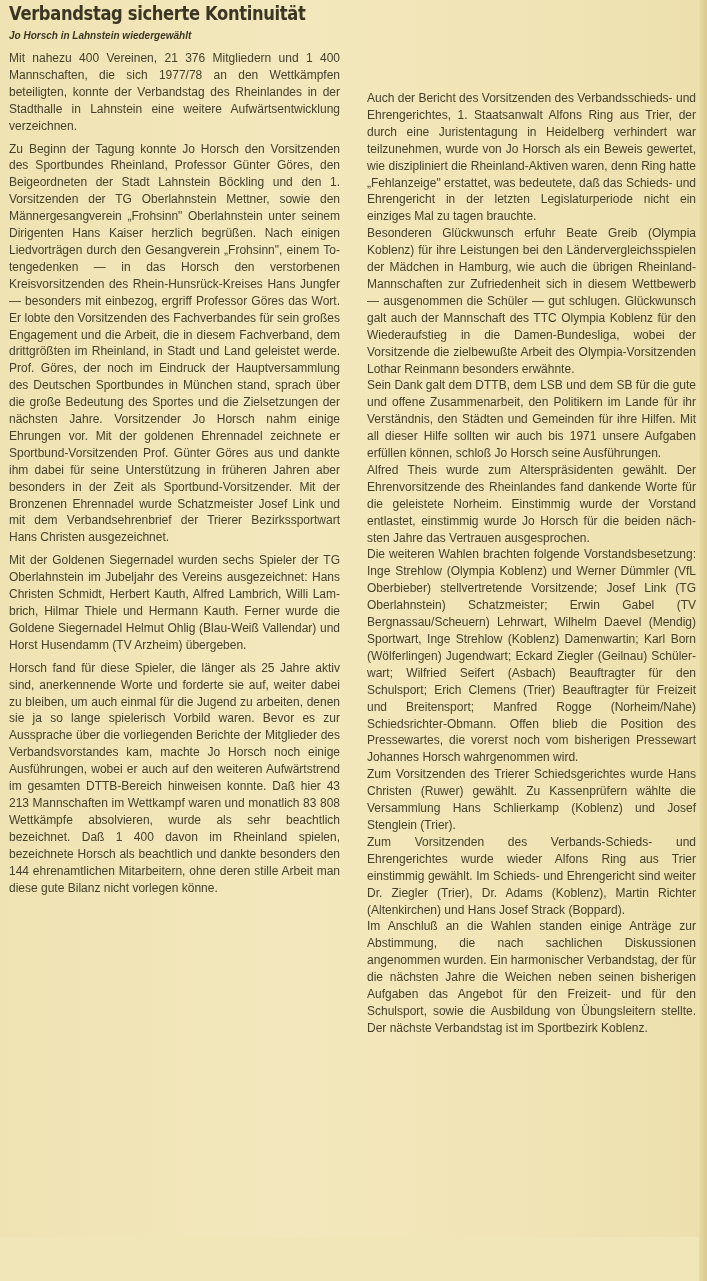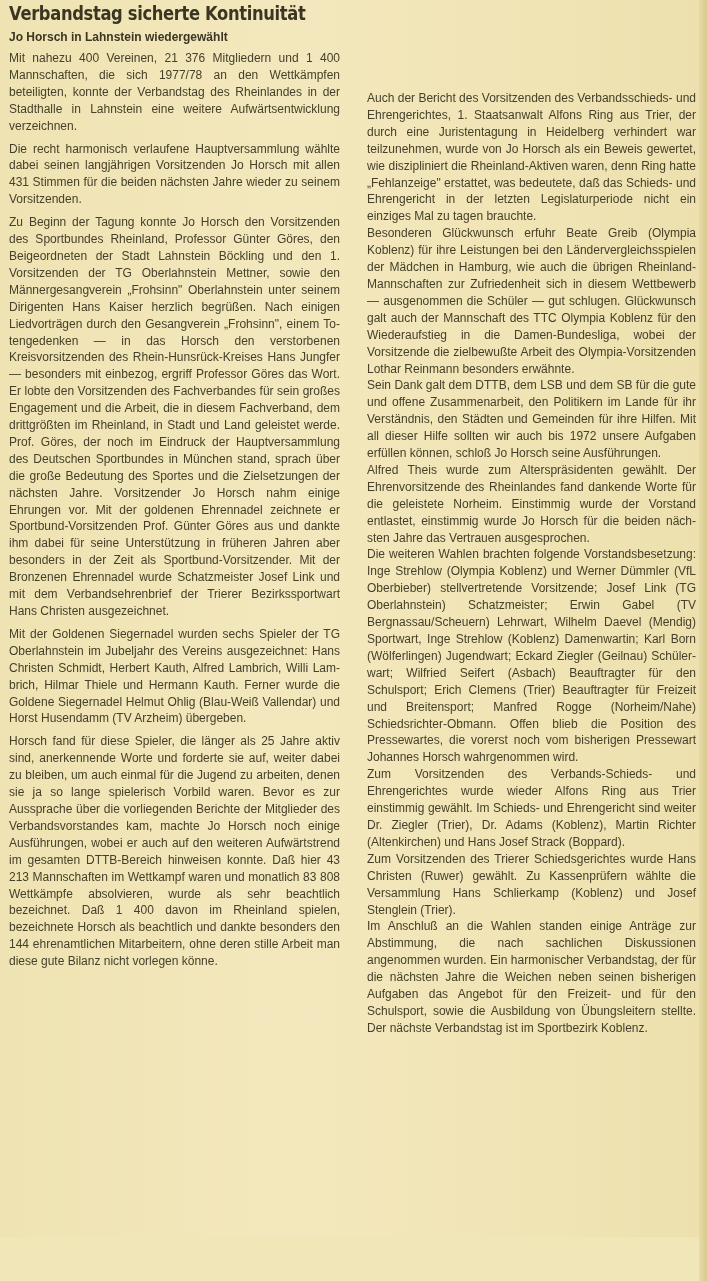--- a/index.html
+++ b/index.html
@@ -20,22 +20,23 @@
   }
   .headline {
     position: absolute; left: 9px; top: 2px;
     font-family: "DejaVu Sans", sans-serif; font-weight: bold;
     font-size: 19px; letter-spacing: -0.4px; color: #3b3623;
     transform: scaleX(0.86); transform-origin: left top;
     white-space: nowrap;
   }
   .subhead {
     position: absolute; left: 9px; top: 30px;
-    font-weight: bold; font-size: 12px; color: #3b3623;
+    font-weight: bold; font-size: 10px; color: #3b3623;
     white-space: nowrap;
+    font-style: italic;
   }
   .col {
     position: absolute; font-size: 12px; line-height: 16.9px;
     text-align: justify; color: #45402a;
   }
   .col.left { left: 9px; top: 50px; width: 331px; }
   .col.right { left: 367px; top: 50px; width: 329px; margin-top: 40px; }
   .col p { margin: 0; hyphens: manual; }
   .col.left p { margin-bottom: 6px; }
   .col.right p { margin-bottom: 0; }
@@ -44,29 +45,28 @@
 <body>
 
 <div class="page">
   <div class="rightedge"></div>
 
   <h1 class="headline" style="margin:0;">Verbandstag sicherte Kontinuität</h1>
   <h2 class="subhead" style="margin:0;">Jo Horsch in Lahnstein wiedergewählt</h2>
 
   <div class="col left">
     <p>Mit nahezu 400 Vereinen, 21 376 Mitgliedern und 1 400 Mannschaften, die sich 1977/78 an den Wettkämpfen beteiligten, konnte der Ver­bandstag des Rheinlandes in der Stadthalle in Lahnstein eine weitere Aufwärtsentwicklung verzeichnen.</p>
-    <p>Die recht harmonisch verlaufene Hauptver­sammlung wählte dabei seinen langjährigen Vorsitzenden Jo Horsch mit allen 431 Stim­men für die beiden nächsten Jahre wieder zu seinem Vorsitzenden.</p>
     <p>Zu Beginn der Tagung konnte Jo Horsch den Vorsitzenden des Sportbundes Rheinland, Pro­fessor Günter Göres, den Beigeordneten der Stadt Lahnstein Böckling und den 1. Vorsit­zenden der TG Oberlahnstein Mettner, sowie den Männergesangverein „Frohsinn" Ober­lahnstein unter seinem Dirigenten Hans Kaiser herzlich begrüßen. Nach einigen Liedvorträgen durch den Gesangverein „Frohsinn", einem To­tengedenken — in das Horsch den verstorbe­nen Kreisvorsitzenden des Rhein-Hunsrück-Kreises Hans Jungfer — besonders mit einbe­zog, ergriff Professor Göres das Wort. Er lob­te den Vorsitzenden des Fachverbandes für sein großes Engagement und die Arbeit, die in diesem Fachverband, dem drittgrößten im Rheinland, in Stadt und Land geleistet werde. Prof. Göres, der noch im Eindruck der Haupt­versammlung des Deutschen Sportbundes in München stand, sprach über die große Bedeu­tung des Sportes und die Zielsetzungen der nächsten Jahre. Vorsitzender Jo Horsch nahm einige Ehrungen vor. Mit der goldenen Ehren­nadel zeichnete er Sportbund-Vorsitzenden Prof. Günter Göres aus und dankte ihm dabei für seine Unterstützung in früheren Jahren aber besonders in der Zeit als Sportbund-Vor­sitzender. Mit der Bronzenen Ehrennadel wur­de Schatzmeister Josef Link und mit dem Ver­bandsehrenbrief der Trierer Bezirkssportwart Hans Christen ausgezeichnet.</p>
     <p>Mit der Goldenen Siegernadel wurden sechs Spieler der TG Oberlahnstein im Jubeljahr des Vereins ausgezeichnet: Hans Christen Schmidt, Herbert Kauth, Alfred Lambrich, Willi Lam­brich, Hilmar Thiele und Hermann Kauth. Fer­ner wurde die Goldene Siegernadel Helmut Ohlig (Blau-Weiß Vallendar) und Horst Husen­damm (TV Arzheim) übergeben.</p>
     <p>Horsch fand für diese Spieler, die länger als 25 Jahre aktiv sind, anerkennende Worte und forderte sie auf, weiter dabei zu bleiben, um auch einmal für die Jugend zu arbeiten, de­nen sie ja so lange spielerisch Vorbild waren. Bevor es zur Aussprache über die vorliegen­den Berichte der Mitglieder des Verbandsvor­standes kam, machte Jo Horsch noch einige Ausführungen, wobei er auch auf den weiteren Aufwärtstrend im gesamten DTTB-Bereich hin­weisen konnte. Daß hier 43 213 Mannschaften im Wettkampf waren und monatlich 83 808 Wettkämpfe absolvieren, wurde als sehr be­achtlich bezeichnet. Daß 1 400 davon im Rhein­land spielen, bezeichnete Horsch als beacht­lich und dankte besonders den 144 ehrenamt­lichen Mitarbeitern, ohne deren stille Arbeit man diese gute Bilanz nicht vorlegen könne.</p>
   </div>
 
   <div class="col right">
     <p>Auch der Bericht des Vorsitzenden des Ver­bandsschieds- und Ehrengerichtes, 1. Staats­anwalt Alfons Ring aus Trier, der durch eine Juristentagung in Heidelberg verhindert war teilzunehmen, wurde von Jo Horsch als ein Beweis gewertet, wie diszipliniert die Rhein­land-Aktiven waren, denn Ring hatte „Fehlan­zeige" erstattet, was bedeutete, daß das Schieds- und Ehrengericht in der letzten Le­gislaturperiode nicht ein einziges Mal zu ta­gen brauchte.</p>
     <p>Besonderen Glückwunsch erfuhr Beate Greib (Olympia Koblenz) für ihre Leistungen bei den Ländervergleichsspielen der Mädchen in Ham­burg, wie auch die übrigen Rheinland-Mann­schaften zur Zufriedenheit sich in diesem Wett­bewerb — ausgenommen die Schüler — gut schlugen. Glückwunsch galt auch der Mann­schaft des TTC Olympia Koblenz für den Wie­deraufstieg in die Damen-Bundesliga, wobei der Vorsitzende die zielbewußte Arbeit des Olympia-Vorsitzenden Lothar Reinmann beson­ders erwähnte.</p>
-    <p>Sein Dank galt dem DTTB, dem LSB und dem SB für die gute und offene Zusammenarbeit, den Politikern im Lande für ihr Verständnis, den Städten und Gemeinden für ihre Hilfen. Mit all dieser Hilfe sollten wir auch bis 1972 unsere Aufgaben erfüllen können, schloß Jo Horsch seine Ausführungen.</p>
+    <p>Sein Dank galt dem DTTB, dem LSB und dem SB für die gute und offene Zusammenarbeit, den Politikern im Lande für ihr Verständnis, den Städten und Gemeinden für ihre Hilfen. Mit all dieser Hilfe sollten wir auch bis 1971 unsere Aufgaben erfüllen können, schloß Jo Horsch seine Ausführungen.</p>
     <p>Alfred Theis wurde zum Alterspräsidenten ge­wählt. Der Ehrenvorsitzende des Rheinlandes fand dankende Worte für die geleistete Norheim. Einstimmig wurde der Vorstand entlastet, ein­stimmig wurde Jo Horsch für die beiden näch­sten Jahre das Vertrauen ausgesprochen.</p>
     <p>Die weiteren Wahlen brachten folgende Vor­standsbesetzung: Inge Strehlow (Olympia Ko­blenz) und Werner Dümmler (VfL Oberbieber) stellvertretende Vorsitzende; Josef Link (TG Oberlahnstein) Schatzmeister; Erwin Gabel (TV Bergnassau/Scheuern) Lehrwart, Wilhelm Dae­vel (Mendig) Sportwart, Inge Strehlow (Ko­blenz) Damenwartin; Karl Born (Wölferlingen) Jugendwart; Eckard Ziegler (Geilnau) Schüler­wart; Wilfried Seifert (Asbach) Beauftragter für den Schulsport; Erich Clemens (Trier) Beauf­tragter für Freizeit und Breitensport; Manfred Rogge (Norheim/Nahe) Schiedsrichter-Obmann. Offen blieb die Position des Pressewartes, die vorerst noch vom bisherigen Pressewart Jo­hannes Horsch wahrgenommen wird.</p>
+    <p>Zum Vorsitzenden des Trierer Schiedsgerichtes wurde Hans Christen (Ruwer) gewählt. Zu Kassenprüfern wählte die Versammlung Hans Schlierkamp (Koblenz) und Josef Stenglein (Trier).</p>
     <p>Zum Vorsitzenden des Verbands-Schieds- und Ehrengerichtes wurde wieder Alfons Ring aus Trier einstimmig gewählt. Im Schieds- und Eh­rengericht sind weiter Dr. Ziegler (Trier), Dr. Adams (Koblenz), Martin Richter (Altenkirchen) und Hans Josef Strack (Boppard).</p>
-    <p>Zum Vorsitzenden des Trierer Schiedsgerichtes wurde Hans Christen (Ruwer) gewählt. Zu Kassenprüfern wählte die Versammlung Hans Schlierkamp (Koblenz) und Josef Stenglein (Trier).</p>
     <p>Im Anschluß an die Wahlen standen einige An­träge zur Abstimmung, die nach sachlichen Diskussionen angenommen wurden. Ein har­monischer Verbandstag, der für die nächsten Jahre die Weichen neben seinen bisherigen Aufgaben das Angebot für den Freizeit- und für den Schulsport, sowie die Ausbildung von Übungsleitern stellte. Der nächste Verbands­tag ist im Sportbezirk Koblenz.</p>
   </div>
 </div>
 
 </body></html>

